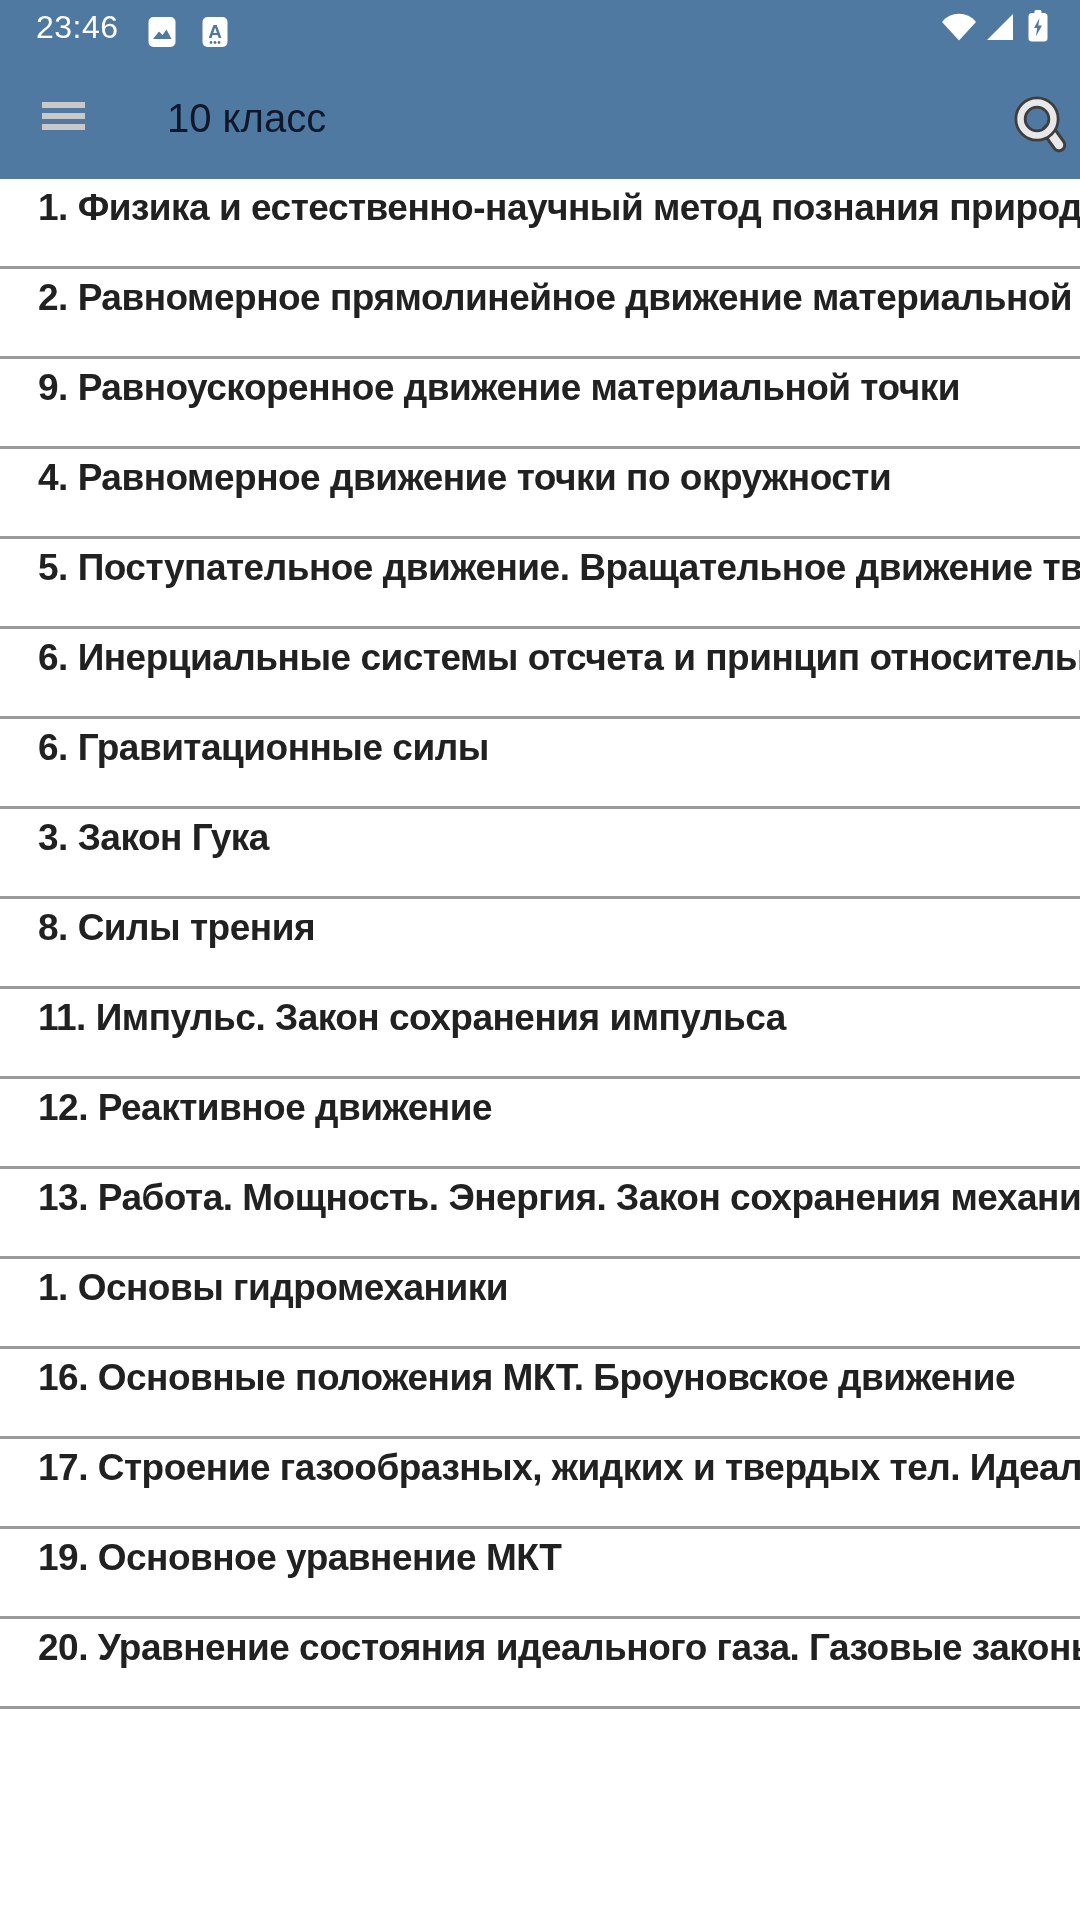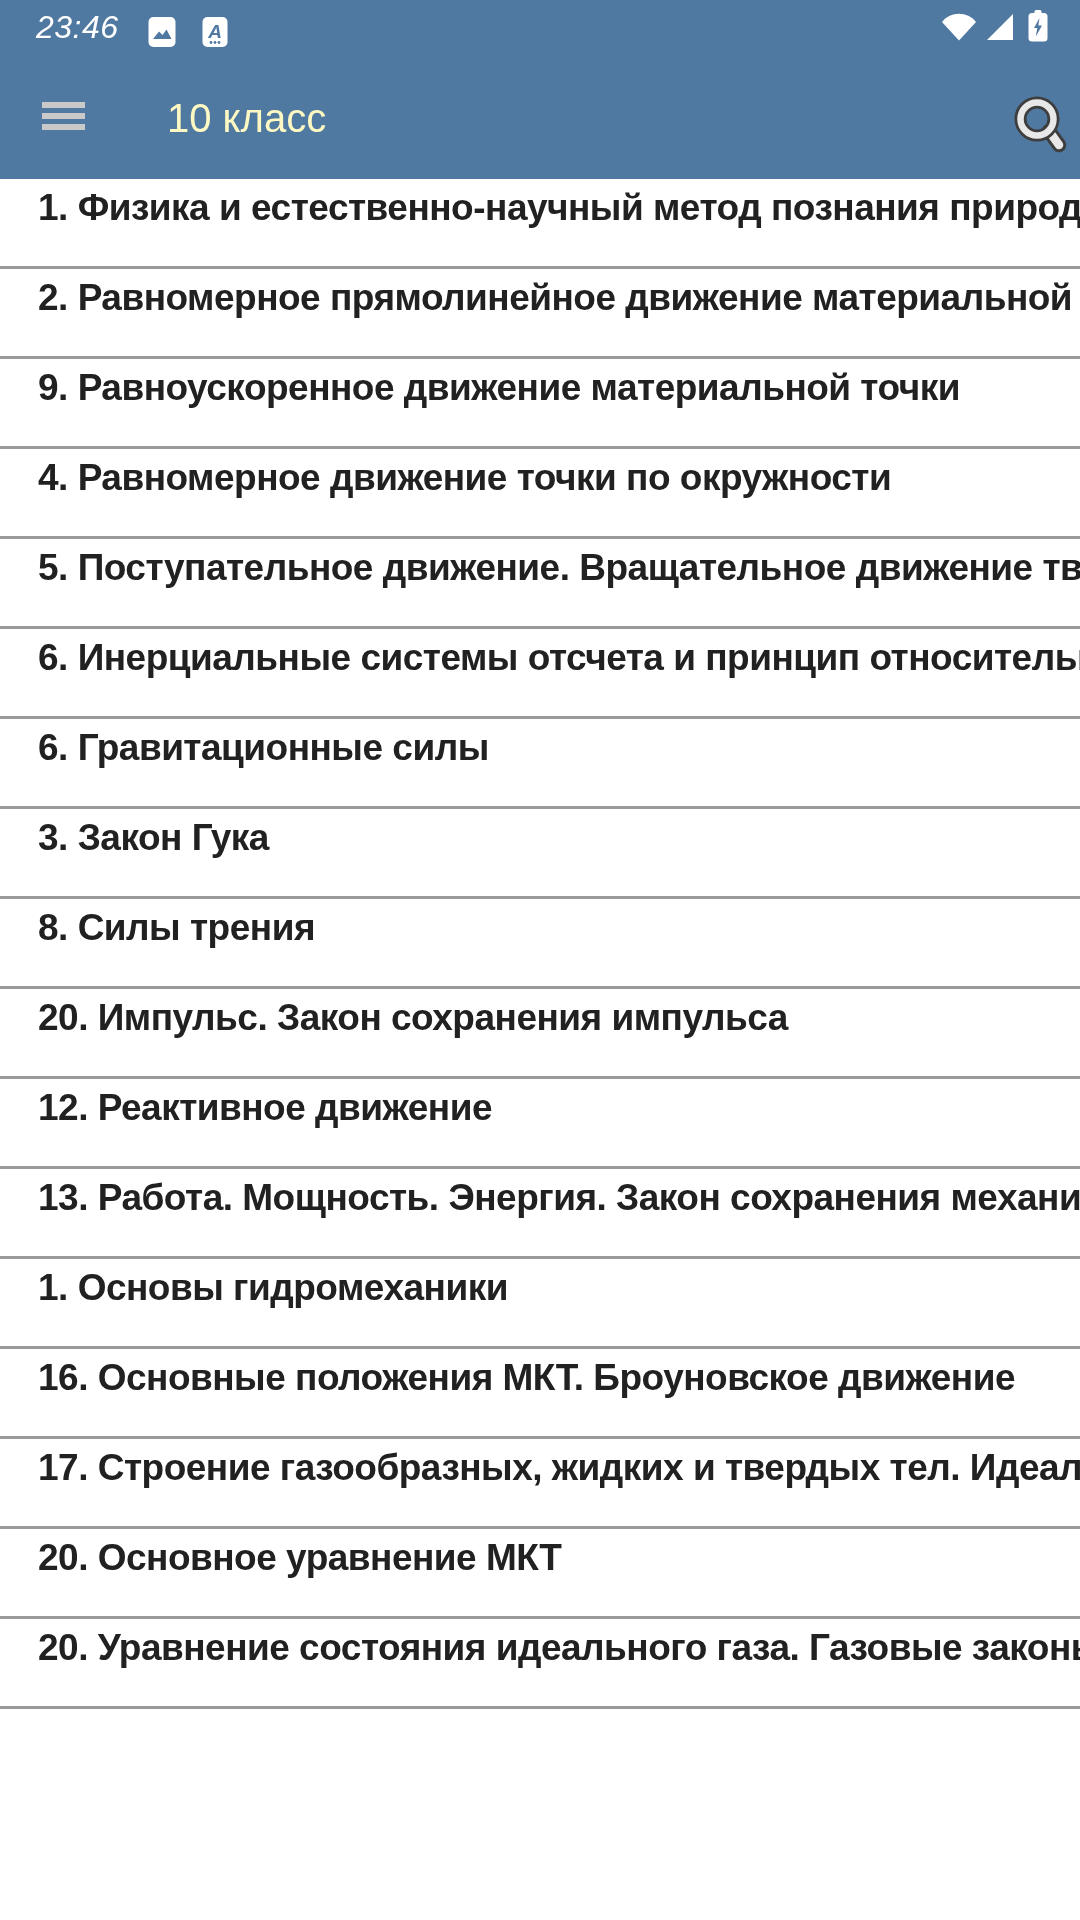--- a/index.html
+++ b/index.html
@@ -13,21 +13,21 @@
   }
 
   
   .header {
     position: absolute;
     top: 0; left: 0;
     width: 1080px;
     height: 179px;
     background: #5079A2;
   }
-  .status-bar { position: absolute; top: 0; left: 0; width: 1080px; height: 60px; font-style: italic; }
+  .status-bar { position: absolute; top: 0; left: 0; width: 1080px; height: 60px; }
   .time {
     position: absolute; left: 36px; top: 9px;
     color: #ffffff; font-size: 32px; font-weight: 500; letter-spacing: 0.5px;
   }
   .notif-photo { position: absolute; left: 148px; top: 15px; }
   .notif-a     { position: absolute; left: 202px; top: 15px; }
   .sb-wifi     { position: absolute; left: 941px;  top: 13px; }
   .sb-signal   { position: absolute; left: 987px;  top: 14px; }
   .sb-battery  { position: absolute; left: 1028px; top: 10px; }
 
@@ -35,21 +35,21 @@
   .hamburger {
     position: absolute; left: 42px; top: 42px;
     width: 43px; height: 28px; cursor: pointer;
   }
   .hamburger .bar {
     height: 6px; background: #C9C9C9; margin-bottom: 5px;
   }
   .hamburger .bar:last-child { margin-bottom: 0; }
   .app-title {
     position: absolute; left: 167px; top: 35px;
-    color: #fef9c3; font-size: 40px; font-weight: 500;
+    color: #0f172a; font-size: 40px; font-weight: 500;
     line-height: 1.15; white-space: nowrap;
   }
   .search-btn {
     position: absolute; left: 1012px; top: 34px;
     width: 58px; height: 64px; cursor: pointer;
   }
 
   
   .topic-list { position: absolute; top: 179px; left: 0; width: 1080px; }
   .row {
@@ -138,23 +138,23 @@
   <div class="topic-list">
     <div class="row">1. Физика и естественно-научный метод познания природы</div>
     <div class="row">2. Равномерное прямолинейное движение материальной точки</div>
     <div class="row">9. Равноускоренное движение материальной точки</div>
     <div class="row">4. Равномерное движение точки по окружности</div>
     <div class="row">5. Поступательное движение. Вращательное движение твердого …</div>
     <div class="row">6. Инерциальные системы отсчета и принцип относительности в …</div>
     <div class="row">6. Гравитационные силы</div>
     <div class="row">3. Закон Гука</div>
     <div class="row">8. Силы трения</div>
-    <div class="row">20. Импульс. Закон сохранения импульса</div>
+    <div class="row">11. Импульс. Закон сохранения импульса</div>
     <div class="row">12. Реактивное движение</div>
     <div class="row">13. Работа. Мощность. Энергия. Закон сохранения механической …</div>
     <div class="row">1. Основы гидромеханики</div>
     <div class="row">16. Основные положения МКТ. Броуновское движение</div>
     <div class="row">17. Строение газообразных, жидких и твердых тел. Идеальный газ</div>
-    <div class="row">20. Основное уравнение МКТ</div>
+    <div class="row">19. Основное уравнение МКТ</div>
     <div class="row">20. Уравнение состояния идеального газа. Газовые законы</div>
   </div>
 
 </div>
 
 </body></html>

